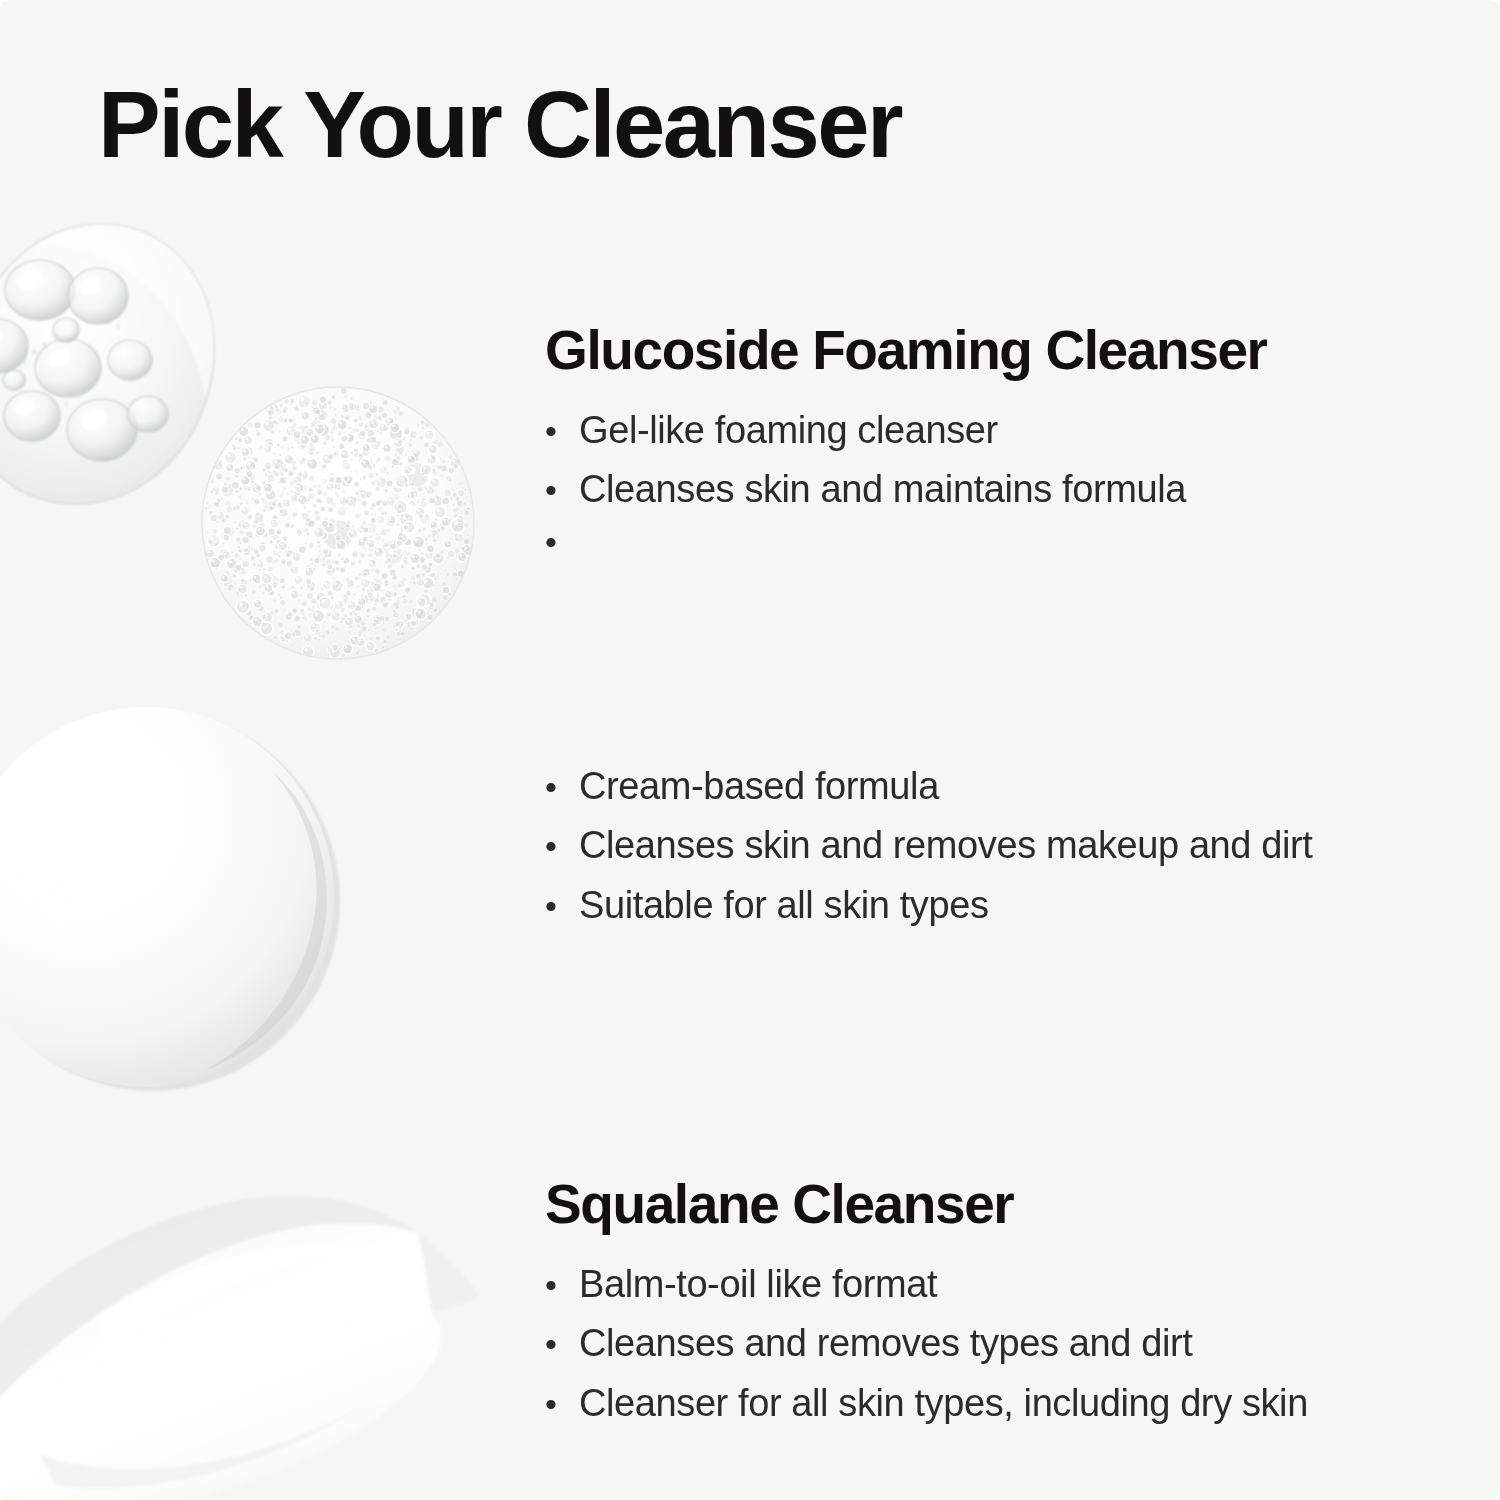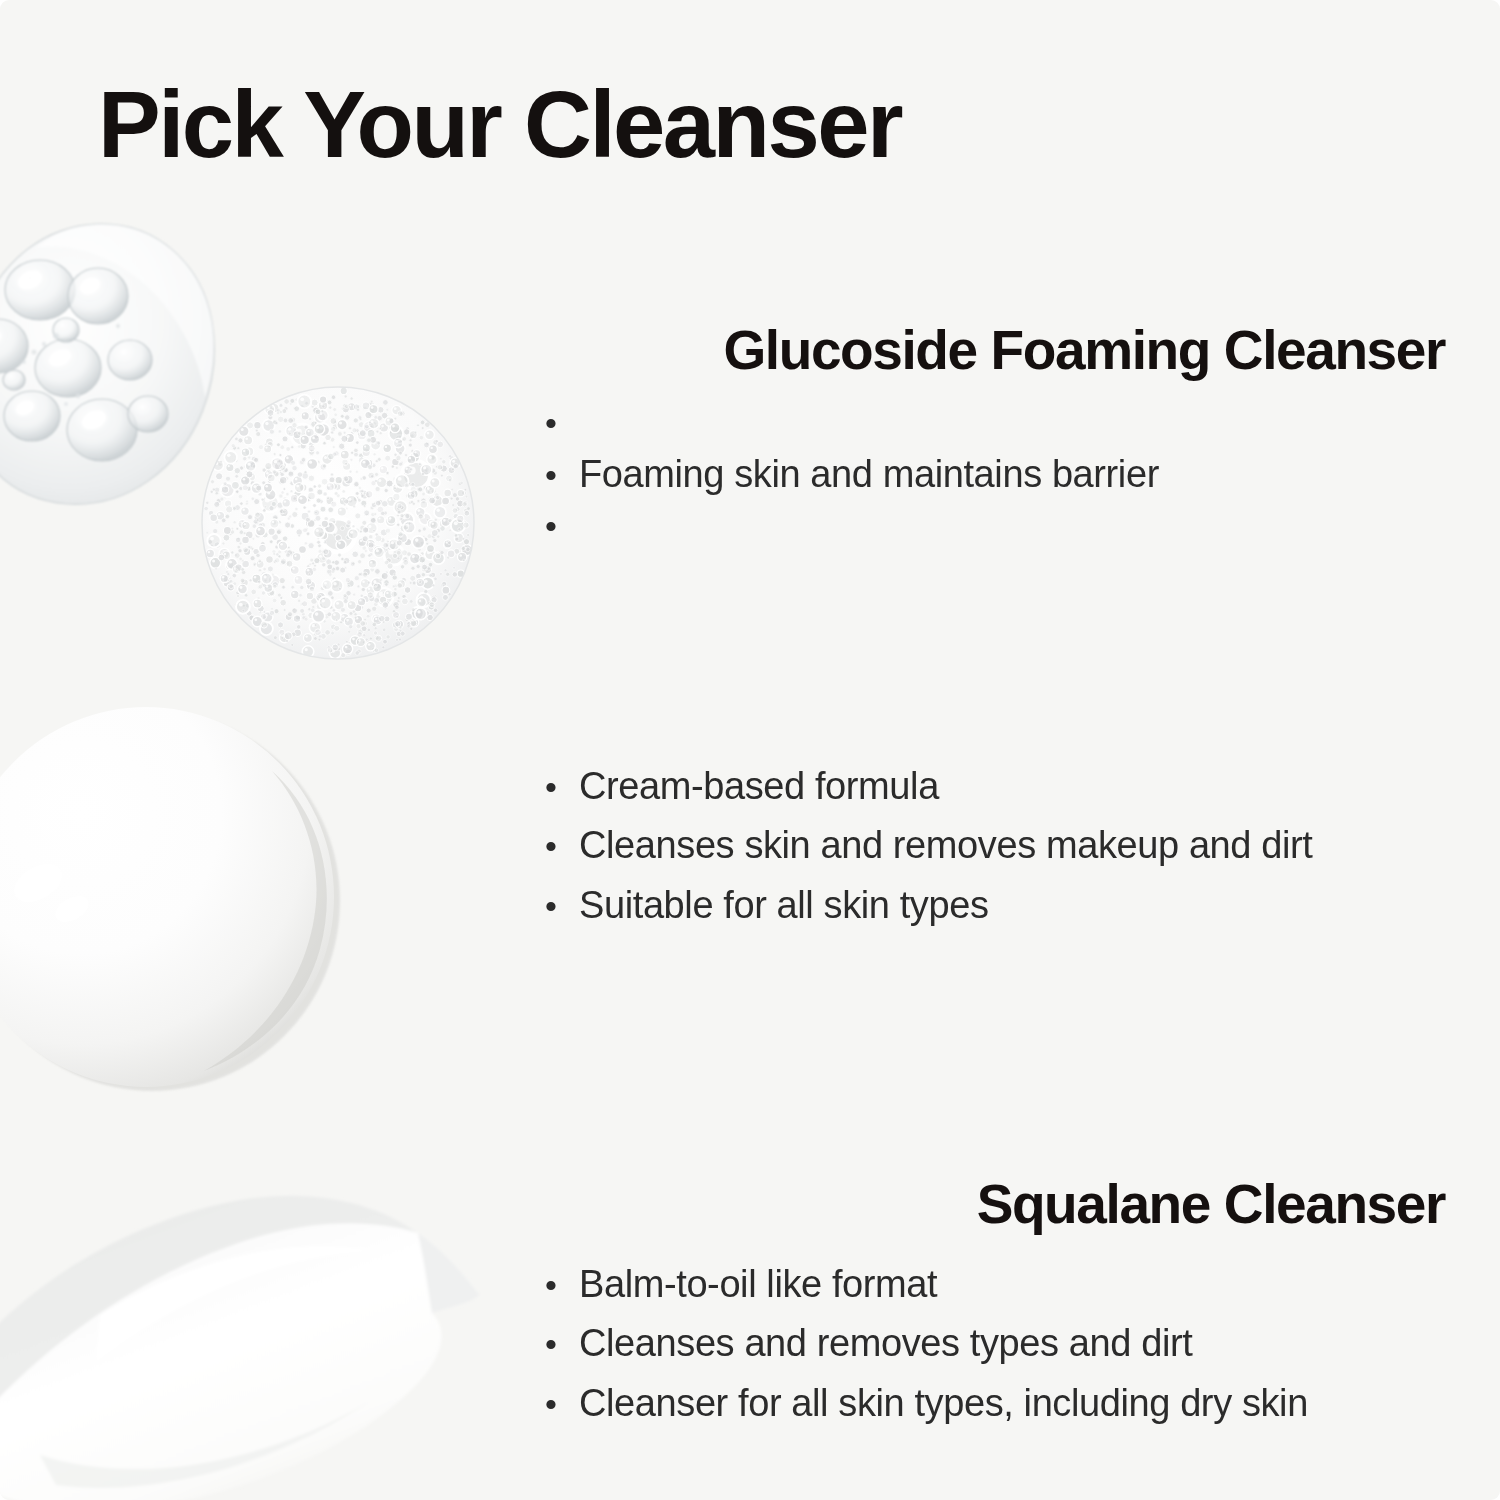--- a/index.html
+++ b/index.html
@@ -41,21 +41,20 @@
   .product-block.p3 { top: 1176px; }
 
   .product-heading {
     font-size: 55px;
     font-weight: bold;
     letter-spacing: -1.4px;
     color: #15100f;
     line-height: 1.05;
     margin: 0 0 26px 0;
     white-space: nowrap;
-    text-align: right;
   }
 
   .bullet-list {
     list-style: none;
     margin: 0;
     padding: 0;
   }
   .bullet-row {
     display: flex;
     align-items: baseline;
@@ -1696,24 +1695,25 @@
         <circle cx="272" cy="112" r="3" fill="#ffffff" opacity="0.95"></circle>
       </g>
     </svg>
   </div>
 
   <div class="product-block p1">
     <div class="product-heading">Glucoside Foaming Cleanser</div>
     <ul class="bullet-list">
       <li class="bullet-row">
         <span class="bullet-dot">•</span>
+        <span class="bullet-text">Gel-like foaming cleanser</span>
       </li>
       <li class="bullet-row">
         <span class="bullet-dot">•</span>
-        <span class="bullet-text">Foaming skin and maintains barrier</span>
+        <span class="bullet-text">Cleanses skin and maintains formula</span>
       </li>
       <li class="bullet-row">
         <span class="bullet-dot">•</span>
       </li>
     </ul>
   </div>
 
   <div class="product-block p2">
     <ul class="bullet-list">
       <li class="bullet-row">

